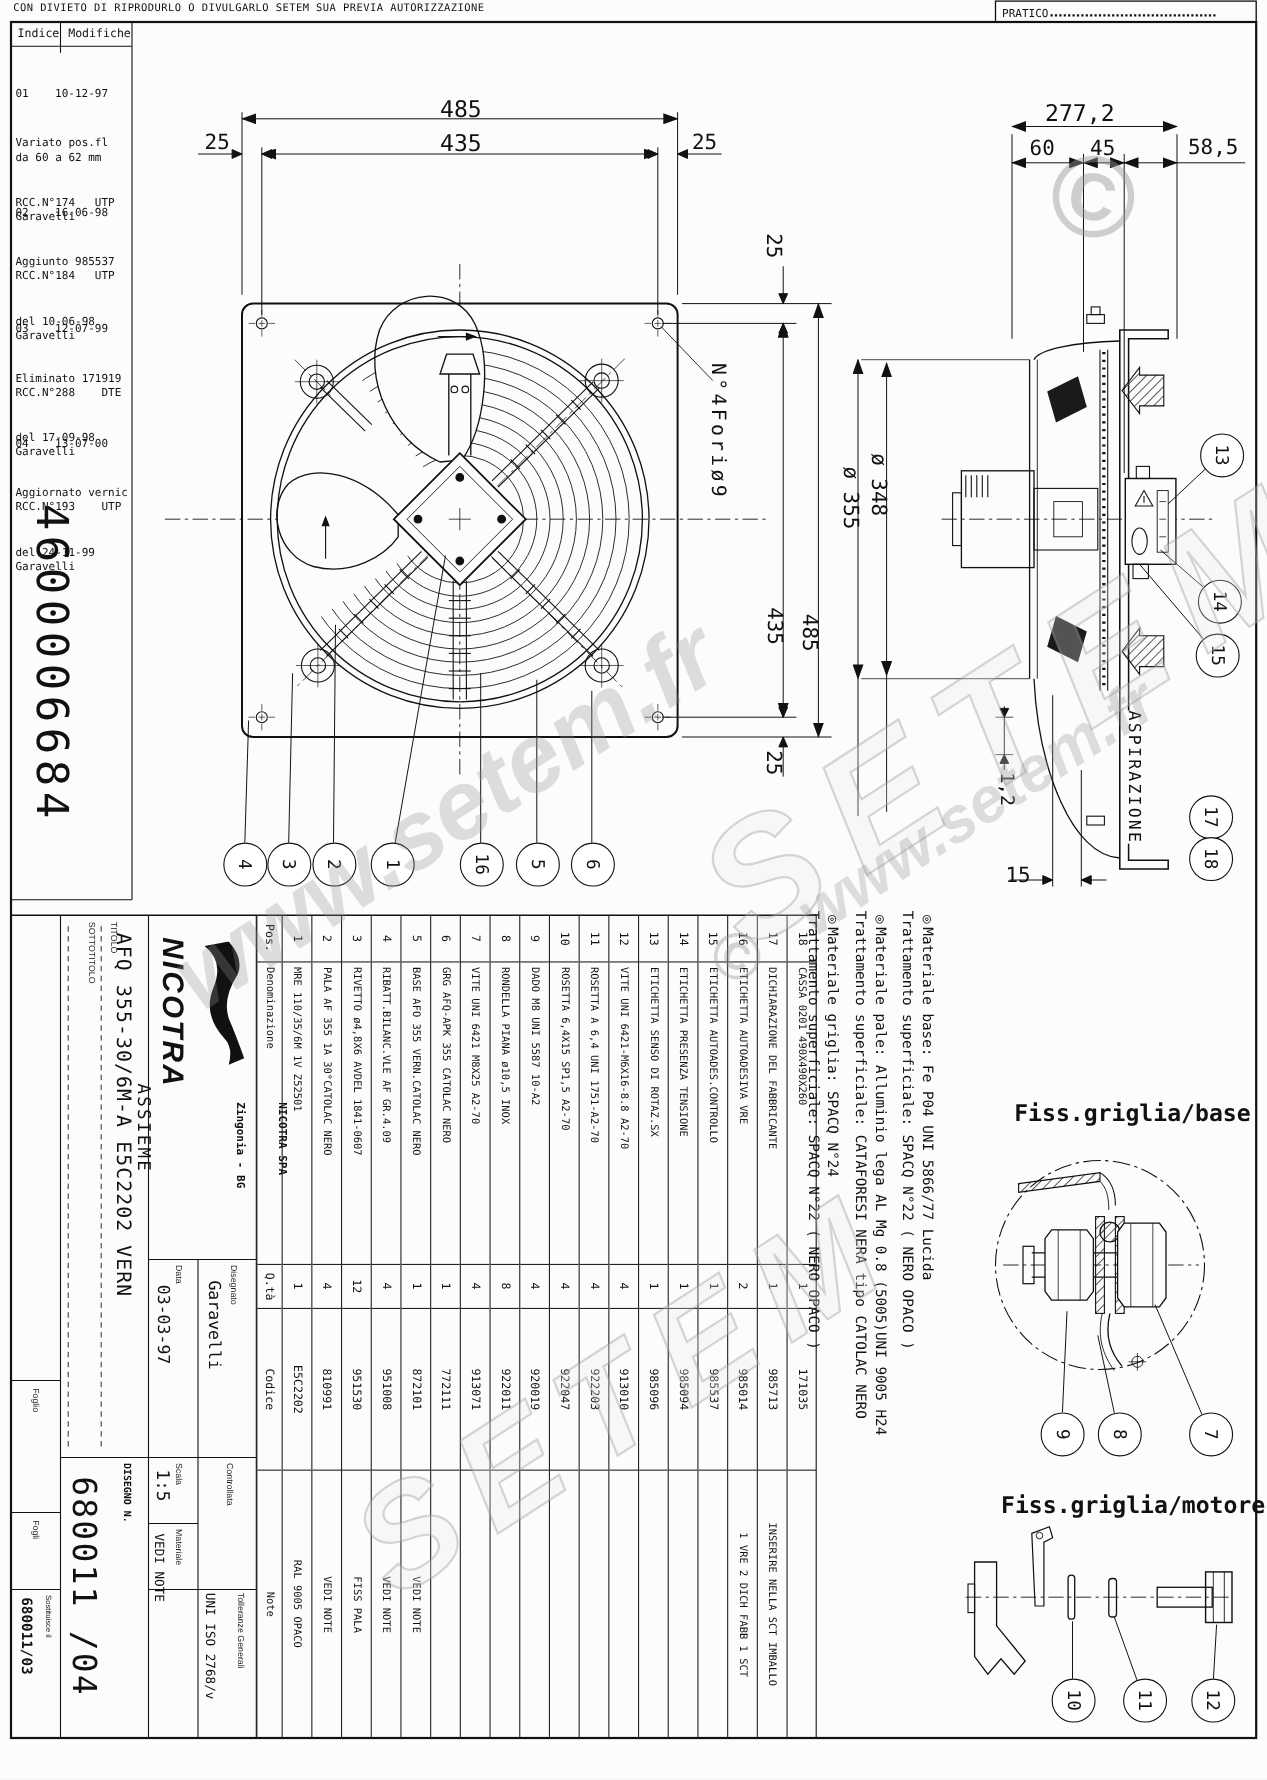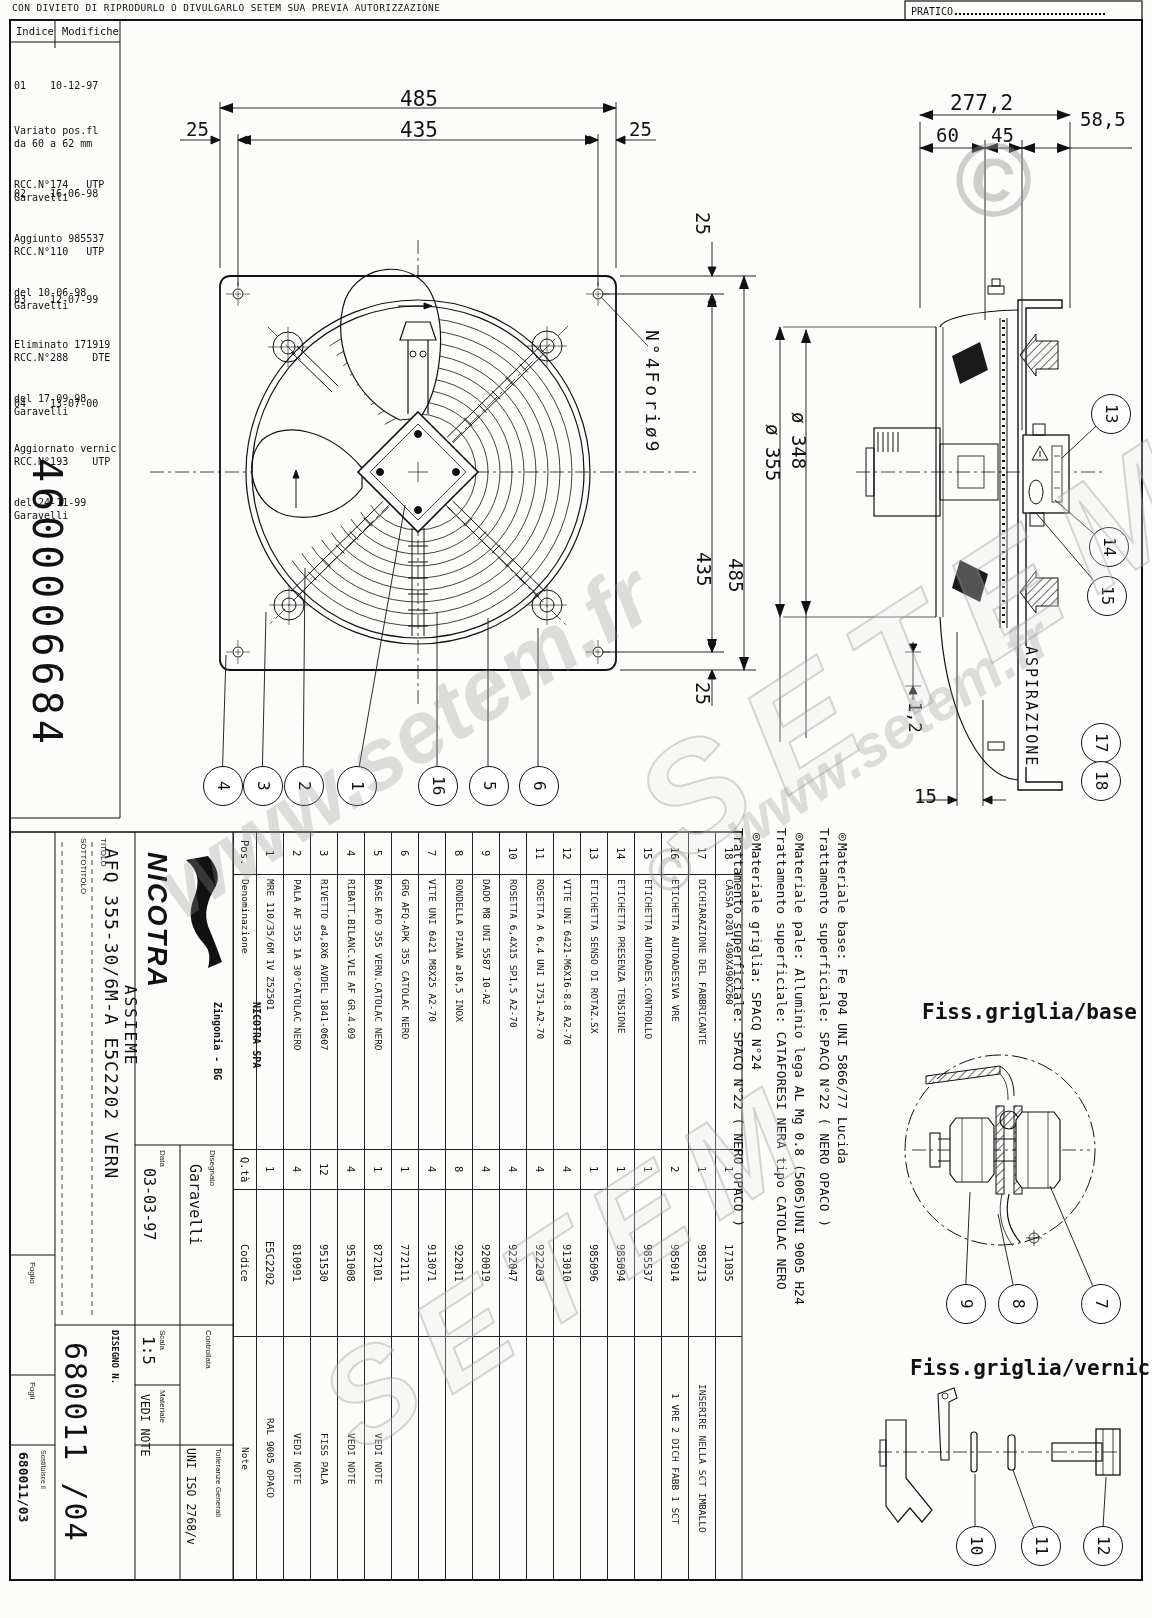--- a/index.html
+++ b/index.html
@@ -331,21 +331,21 @@
 
 <div class="t" style="left:16px;top:25px;font-size:10.5px">Indice</div>
 <div class="t" style="left:62px;top:25px;font-size:10.5px">Modifiche</div>
 <div class="t rev" style="left:14px;top:52px">
   <div class="rline"><span>01</span><span class="rdate">10-12-97</span></div>
   <div>Variato pos.fl</div><div>da 60 a 62 mm</div>
   <div>RCC.N°174   UTP</div><div>Garavelli</div>
 </div>
 <div class="t rev" style="left:14px;top:160px">
   <div class="rline"><span>02</span><span class="rdate">16-06-98</span></div>
-  <div>Aggiunto 985537</div><div>RCC.N°110   UTP</div>
+  <div>Aggiunto 985537</div><div>RCC.N°184   UTP</div>
   <div>del 10-06-98</div><div>Garavelli</div>
 </div>
 <div class="t rev" style="left:14px;top:266px">
   <div class="rline"><span>03</span><span class="rdate">12-07-99</span></div>
   <div>Eliminato 171919</div><div>RCC.N°288    DTE</div>
   <div>del 17-09-98</div><div>Garavelli</div>
 </div>
 <div class="t rev" style="left:14px;top:370px">
   <div class="rline"><span>04</span><span class="rdate">13-07-00</span></div>
   <div>Aggiornato vernic</div><div>RCC.N°193    UTP</div>
@@ -361,27 +361,27 @@
 <div class="t v dim" style="left:693px;top:552px">435</div>
 <div class="t v dim" style="left:725px;top:558px">485</div>
 <div class="t v dim" style="left:692px;top:682px">25</div>
 <div class="t v dim" style="left:762px;top:424px">ø 355</div>
 <div class="t v dim" style="left:788px;top:412px">ø 348</div>
 <div class="t v" style="left:642px;top:330px;font-size:18px;letter-spacing:3px">N°4Foriø9</div>
 
 <div class="t dim" style="left:950px;top:91px;font-size:21px">277,2</div>
 <div class="t dim" style="left:936px;top:124px">60</div>
 <div class="t dim" style="left:991px;top:124px">45</div>
-<div class="t dim" style="left:1080px;top:108px">58,5</div>
+<div class="t dim" style="left:1080px;top:123px">58,5</div>
 <div class="t v" style="left:905px;top:702px;font-size:17px">1,2</div>
 <div class="t dim" style="left:914px;top:785px">15</div>
 <div class="t v" style="left:1022px;top:646px;font-size:15px;letter-spacing:2px;background:#fcfcfa">ASPIRAZIONE</div>
 
 <div class="t" style="left:922px;top:1000px;font-size:21px;font-weight:600">Fiss.griglia/base</div>
-<div class="t" style="left:910px;top:1356px;font-size:21px;font-weight:600">Fiss.griglia/vernic</div>
+<div class="t" style="left:910px;top:1356px;font-size:21px;font-weight:600">Fiss.griglia/motore</div>
 
 <div class="t v" style="left:835px;top:828px;font-size:13px">◎Materiale base: Fe P04 UNI 5866/77 Lucida</div>
 <div class="t v" style="left:817px;top:828px;font-size:13px">Trattamento superficiale: SPACQ N°22 ( NERO OPACO )</div>
 <div class="t v" style="left:792px;top:828px;font-size:13px">◎Materiale pale: Alluminio lega AL Mg 0.8 (5005)UNI 9005 H24</div>
 <div class="t v" style="left:774px;top:828px;font-size:13px">Trattamento superficiale: CATAFORESI NERA tipo CATOLAC NERO</div>
 <div class="t v" style="left:749px;top:828px;font-size:13px">◎Materiale griglia: SPACQ N°24</div>
 <div class="t v" style="left:731px;top:828px;font-size:13px">Trattamento superficiale: SPACQ N°22 ( NERO OPACO )</div>
 
 <div class="t v lab" style="left:99px;top:838px">TITOLO</div>
 <div class="t v" style="left:101px;top:848px;font-size:18px;letter-spacing:1px">AFQ 355-30/6M-A E5C2202 VERN</div>

